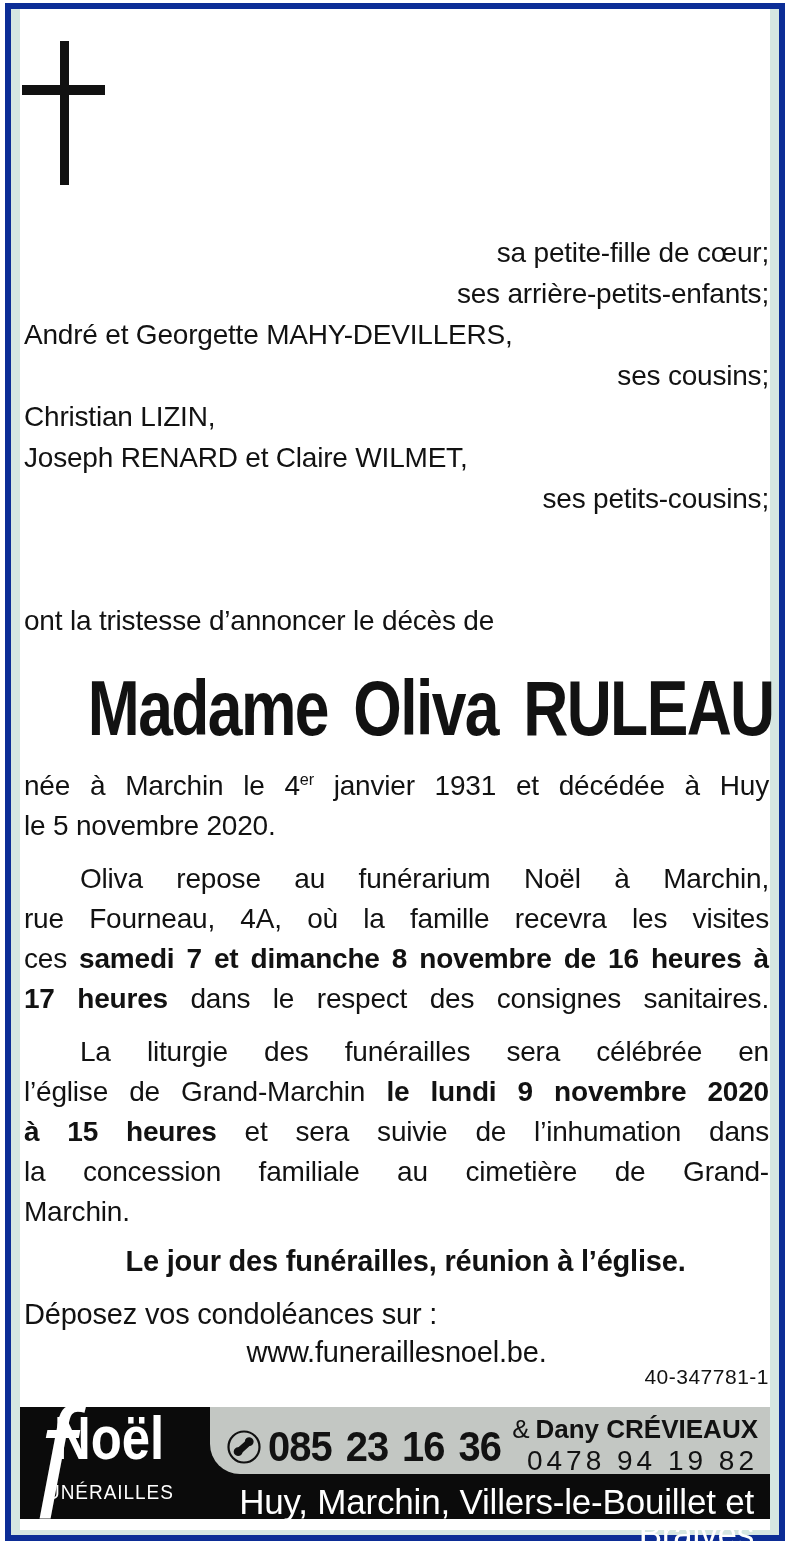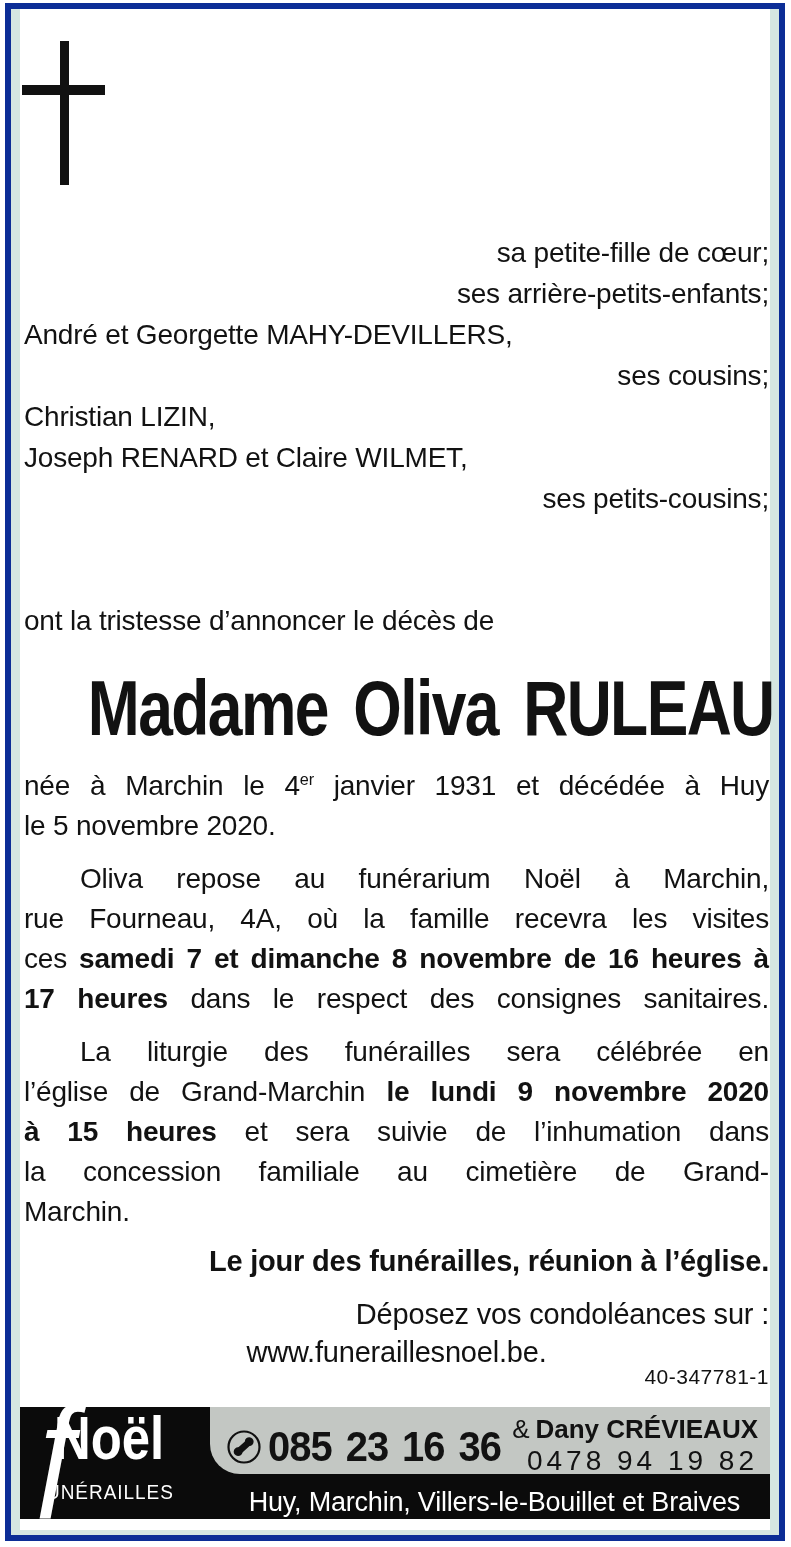--- a/index.html
+++ b/index.html
@@ -47,22 +47,22 @@
 
   
   .paras{position:absolute;left:13px;right:10px;top:757px;font-size:28px;line-height:40px;letter-spacing:-0.2px;}
   .para{margin:0 0 13px 0;}
   .jline{text-align:justify;text-align-last:justify;-moz-text-align-last:justify;}
   .jline.lastline{text-align-last:left;-moz-text-align-last:left;}
   .jline.indent{text-indent:56px;}
   .b{font-weight:bold;}
   sup{font-size:58%;vertical-align:super;line-height:0;}
 
-  .funeral-note{position:absolute;left:31px;right:10px;top:1236px;font-size:29px;font-weight:bold;text-align:right;letter-spacing:-0.2px;}
-  .condolences{position:absolute;left:13px;right:10px;top:1289px;font-size:29px;text-align:right;letter-spacing:-0.2px;}
+  .funeral-note{position:absolute;left:31px;right:10px;top:1236px;font-size:29px;font-weight:bold;text-align:center;letter-spacing:-0.2px;}
+  .condolences{position:absolute;left:13px;right:10px;top:1289px;font-size:29px;text-align:left;letter-spacing:-0.2px;}
   .website{position:absolute;left:13px;right:10px;top:1327px;font-size:29px;text-align:center;letter-spacing:-0.2px;}
   .refnum{position:absolute;right:10px;top:1356px;font-size:21px;letter-spacing:0.5px;}
 
   
   .footer{position:absolute;left:9px;top:1398px;width:750px;height:112px;background:#0b0b0b;}
   .brand{position:absolute;left:0;top:0;width:190px;height:112px;color:#fff;}
   .brand-initial{position:absolute;left:8px;top:-26px;font-size:124px;line-height:1.1;font-weight:normal;}
   .brand-name{position:absolute;left:34px;top:0px;font-size:62px;font-weight:bold;line-height:1;transform:scaleX(0.82);transform-origin:0 0;}
   .brand-sub{position:absolute;left:26px;top:74px;font-size:20px;letter-spacing:1px;text-transform:uppercase;transform:scaleX(0.95);transform-origin:0 0;}
   .band{
@@ -74,21 +74,21 @@
     position:absolute;left:58px;top:16px;font-size:42px;font-weight:bold;
     letter-spacing:-1px;word-spacing:4px;transform:scaleX(0.95);transform-origin:0 0;
   }
   .partner{position:absolute;right:12px;top:8px;text-align:right;line-height:1.1;}
   .partner-top{font-size:26px;white-space:nowrap;}
   .partner-top .amp{font-weight:normal;margin-right:6px;}
   .partner-top .pname{font-weight:bold;}
   .partner-phone{font-size:28px;letter-spacing:4px;margin-top:2px;}
   .locations{
     position:absolute;left:190px;right:0;top:79px;height:33px;
-    color:#fff;font-size:27px;line-height:32px;text-align:right;padding-right:30px;
+    color:#fff;font-size:35px;line-height:32px;text-align:right;padding-right:16px;
     letter-spacing:-0.2px;
   }
 </style>
 </head>
 <body>
 
 <div class="sheet">
   <div class="inner-frame"></div>
 
   <div class="cross">

